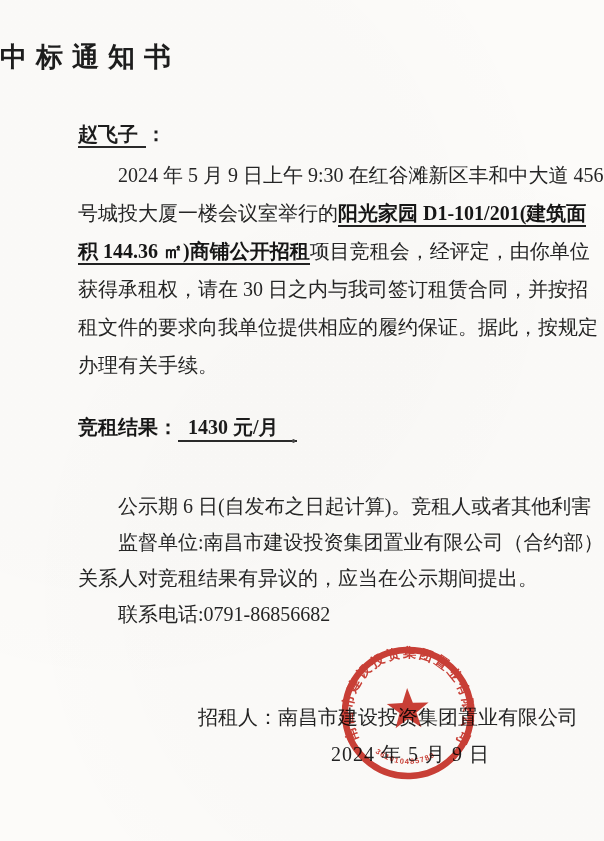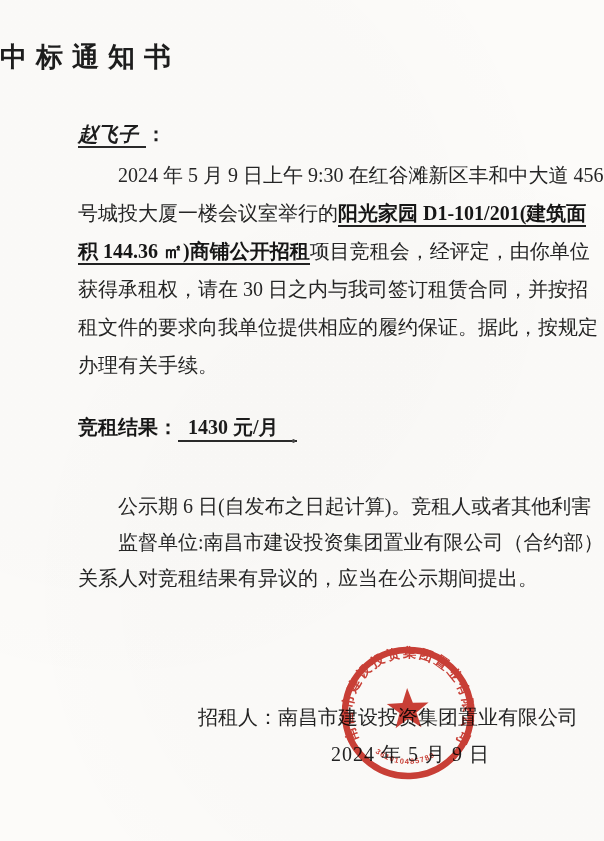--- a/index.html
+++ b/index.html
@@ -23,21 +23,20 @@
     letter-spacing:9px;
     color:#1d1d1d;
   }
   .salutation{
     position:absolute;top:121px;left:78px;
     font-size:20px;line-height:26px;font-weight:700;color:#1d1d1d;
   }
   .salutation .name{
     border-bottom:2px solid #2a2a2a;
     padding:0 8px 1px 0;
-    font-style:italic;
   }
   .body-par{
     position:absolute;left:78px;width:462px;
     font-size:20px;color:#252525;
   }
   .par-1{top:156px;}
   .par-1 .line{height:38px;line-height:38px;white-space:nowrap;}
   .indent{text-indent:2em;}
   .strong-underline{
     font-weight:700;
@@ -106,20 +105,21 @@
   </div>
 
   <div class="result-line"><span class="label">竞租结果：</span><span class="value">1430 元/月</span></div>
 
   <div class="speck"></div>
 
   <div class="notice">
     <div class="line indent">公示期 6 日(自发布之日起计算)。竞租人或者其他利害</div>
     <div class="line indent">监督单位:南昌市建设投资集团置业有限公司（合约部）</div>
     <div class="line">关系人对竞租结果有异议的，应当在公示期间提出。</div>
+    <div class="line indent">联系电话:0791-86856682</div>
   </div>
 
   <div class="footer-lessor">招租人：南昌市建设投资集团置业有限公司</div>
   <div class="footer-date">2024 年 5 月 9 日</div>
 
   <svg class="stamp" viewBox="0 0 140 140" xmlns="http://www.w3.org/2000/svg" xmlns:xlink="http://www.w3.org/1999/xlink">
     <circle cx="70" cy="70" r="63" fill="none" stroke="#c5251b" stroke-width="6.5"></circle>
     <polygon fill="#c5251b" points="70,45 75.2,59.9 90.9,60.2 78.4,69.7 82.9,84.8 70,75.8 57.1,84.8 61.6,69.7 49.1,60.2 64.8,59.9"></polygon>
     <defs>
       <path id="seal-arc-top" d="M 21.5 98 A 56 56 0 1 1 118.5 98" fill="none"></path>

